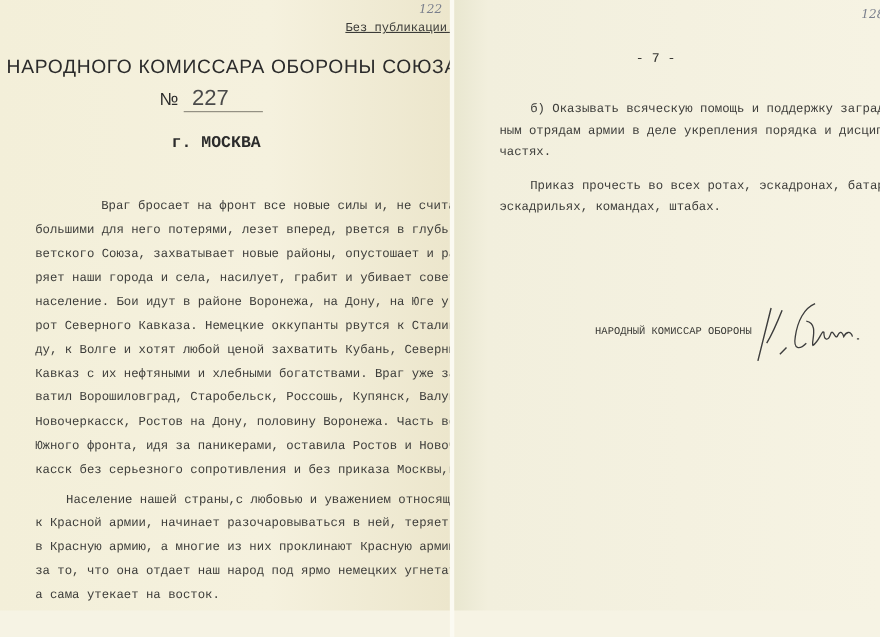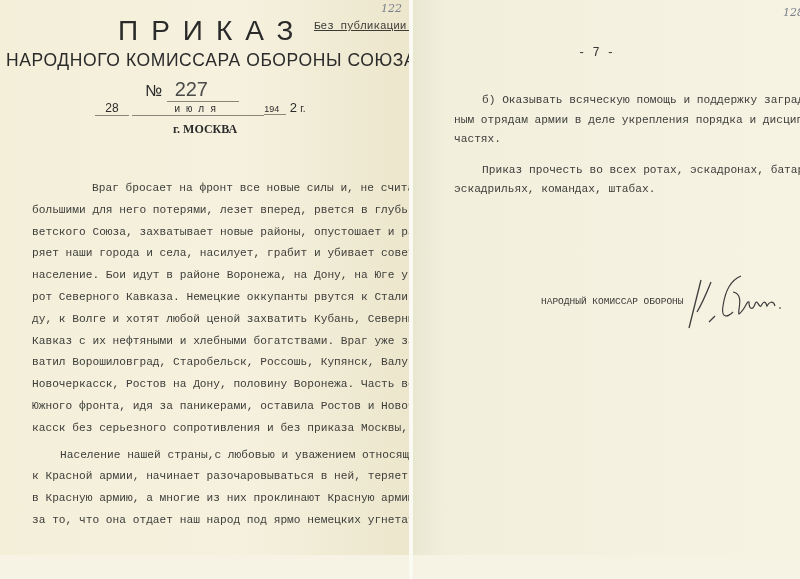--- a/index.html
+++ b/index.html
@@ -28,50 +28,43 @@
   }
   .no-pub { font-size: 11px; left: 290px; top: 20px; text-decoration: underline; color: #3b3b38; padding-left: 24px; }
   .subtitle {
     font-family: "Liberation Sans", sans-serif; font-size: 17.5px; letter-spacing: 0.6px;
     color: #2b2b2b; left: 6px; top: 50px;
   }
   .num-line { left: 145px; top: 78px; font-family: "Liberation Sans", sans-serif; font-size: 16px; color: #2b2b2b; }
   .num-line .val { display: inline-block; width: 64px; border-bottom: 1px solid #8a877a; font-size: 20px; color: #4a4a4a; padding-left: 8px; }
   .date-line { left: 95px; top: 100px; font-family: "Liberation Sans", sans-serif; font-size: 12px; color: #2b2b2b; }
   .date-line .u { display: inline-block; border-bottom: 1px solid #8a877a; }
-  .city { left: 173px; top: 122px; font-family: Liberation Serif, serif; font-size: 12px; font-weight: bold; color: #2b2b2b; }
+  .city { left: 156px; top: 122px; font-family: Liberation Mono, monospace; font-size: 15px; font-weight: bold; color: #2b2b2b; }
 
   .body-text { position: absolute; left: 32px; top: 178px; font-size: 11.2px; line-height: 21.8px; color: #3d3d3a; }
   .body-text .line { white-space: nowrap; }
   .gap { height: 5px; }
 
   .page-num { left: 165px; top: 46px; font-size: 12px; }
   .r-text { position: absolute; left: 41px; top: 91px; font-size: 11.2px; line-height: 19.5px; color: #3d3d3a; }
   .r-text .line { white-space: nowrap; }
   .r-gap { height: 11px; }
   .sign-title { left: 110px; top: 296px; font-size: 9.5px; color: #3a3a36; margin-left: 18px; }
   .signature { left: 262px; top: 272px; }
 </style>
 </head>
 <body>
 
 <div class="page page-left">
   <span class="abs hand" style="left:381px; top:2px;">122</span>
-  <div class="abs title">ПРИКАЗ</div>
   <div class="abs no-pub">Без публикации.</div>
   <div class="abs subtitle">НАРОДНОГО КОМИССАРА ОБОРОНЫ СОЮЗА ССР</div>
   <div class="abs num-line">
     <span>№</span>
     <span class="val">227</span>
-  </div>
-  <div class="abs date-line">
-    <span class="u" style="width:34px; text-align:center;">28</span>
-    <span class="u" style="width:132px; text-align:center; letter-spacing:6px; font-family:'Liberation Mono',monospace; font-size:10px;">июля</span><span class="u" style="width:22px; font-size:9px;">194</span>
-    <span style="font-size:13px;">2</span>
-    <span style="font-size:10px;">г.</span>
   </div>
   <div class="abs city">г. МОСКВА</div>
 
   <div class="body-text">
     <div>
       <div class="line" style="padding-left:60px;" id="p0l0">Враг бросает на фронт все новые силы и, не считаясь с</div>
       <div class="line">большими для него потерями, лезет вперед, рвется в глубь Со-</div>
       <div class="line">ветского Союза, захватывает новые районы, опустошает и разо-</div>
       <div class="line">ряет наши города и села, насилует, грабит и убивает советское</div>
       <div class="line">население. Бои идут в районе Воронежа, на Дону, на Юге у во-</div>
@@ -82,20 +75,21 @@
       <div class="line">Новочеркасск, Ростов на Дону, половину Воронежа. Часть войск</div>
       <div class="line">Южного фронта, идя за паникерами, оставила Ростов и Новочер-</div>
       <div class="line">касск без серьезного сопротивления и без приказа Москвы,пок-</div>
     </div>
     <div class="gap"></div>
     <div>
       <div class="line" style="padding-left:28px;" id="p1l0">Население нашей страны,с любовью и уважением относящееся</div>
       <div class="line">к Красной армии, начинает разочаровываться в ней, теряет веру</div>
       <div class="line">в Красную армию, а многие из них проклинают Красную армию</div>
       <div class="line">за то, что она отдает наш народ под ярмо немецких угнетателей,</div>
+      <div class="line">а сама утекает на восток.</div>
     </div>
     <div class="gap"></div>
 
   </div>
 </div>
 
 <div class="gutter"></div>
 
 <div class="page page-right">
   <span class="abs hand" style="left:370px; top:6px;">128</span>

